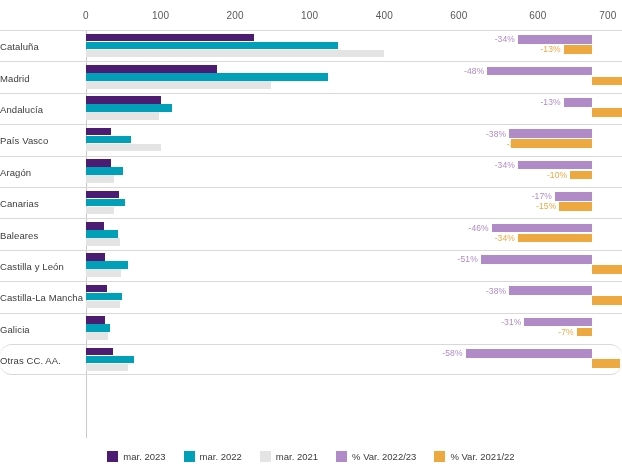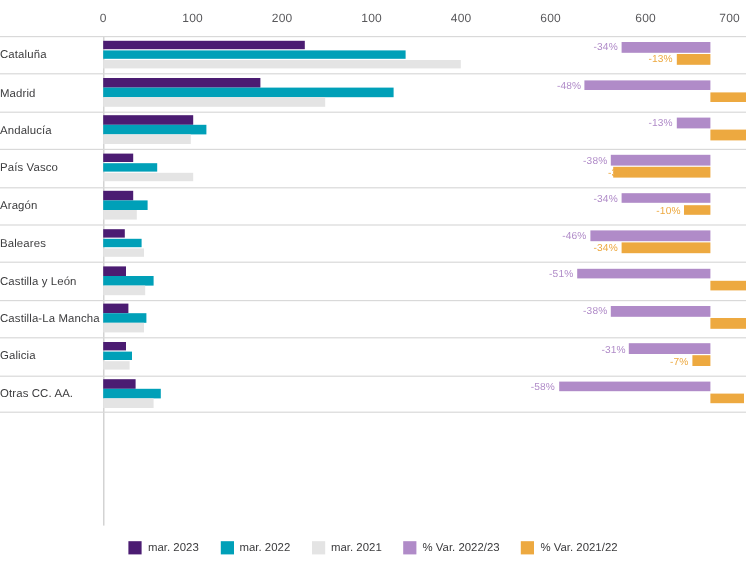--- a/index.html
+++ b/index.html
@@ -39,21 +39,21 @@
     left: 0; top: 30px;
     width: 622px;
     height: 408px;
   }
   .row {
     position: relative;
     width: 622px;
     height: 31.4px;
     border-top: 1px solid #d9d9d9;
   }
-  .row:last-child { border-bottom: 1px solid #d9d9d9; }
+  .row:last-child { border-bottom: 1px solid #d9d9d9; border-radius: 12px; }
 
   .row-label {
     position: absolute;
     left: 0;
     top: 50%;
     transform: translateY(-50%);
     width: 83px;
     text-align: left;
     font-size: 9.5px;
     color: #3b3b3d;
@@ -223,20 +223,34 @@
           <div class="bar b2021" style="width: 28.3371px; background: rgb(228, 228, 228);"></div>
         </div>
         <div class="var-wrap">
           <div class="var-bar neg v1" style="background: rgb(176, 139, 200); width: 74.12px; left: 517.88px;"></div>
           <div class="var-label v1 lbl-left" style="color: rgb(176, 139, 200); left: 517.88px;">-34%</div>
           <div class="var-bar neg v2" style="background: rgb(237, 169, 64); width: 21.8px; left: 570.2px;"></div>
           <div class="var-label v2 lbl-left" style="color: rgb(237, 169, 64); left: 570.2px;">-10%</div>
         </div>
       </div>
       <div class="row">
+        <div class="row-label">Canarias</div>
+        <div class="bars">
+          <div class="bar b2023" style="width: 32.8114px; background: rgb(75, 28, 114);"></div>
+          <div class="bar b2022" style="width: 38.7771px; background: rgb(0, 160, 184);"></div>
+          <div class="bar b2021" style="width: 28.3371px; background: rgb(228, 228, 228);"></div>
+        </div>
+        <div class="var-wrap">
+          <div class="var-bar neg v1" style="background: rgb(176, 139, 200); width: 37.06px; left: 554.94px;"></div>
+          <div class="var-label v1 lbl-left" style="color: rgb(176, 139, 200); left: 554.94px;">-17%</div>
+          <div class="var-bar neg v2" style="background: rgb(237, 169, 64); width: 32.7px; left: 559.3px;"></div>
+          <div class="var-label v2 lbl-left" style="color: rgb(237, 169, 64); left: 559.3px;">-15%</div>
+        </div>
+      </div>
+      <div class="row">
         <div class="row-label">Baleares</div>
         <div class="bars">
           <div class="bar b2023" style="width: 17.8971px; background: rgb(75, 28, 114);"></div>
           <div class="bar b2022" style="width: 32.0657px; background: rgb(0, 160, 184);"></div>
           <div class="bar b2021" style="width: 33.5571px; background: rgb(228, 228, 228);"></div>
         </div>
         <div class="var-wrap">
           <div class="var-bar neg v1" style="background: rgb(176, 139, 200); width: 100.28px; left: 491.72px;"></div>
           <div class="var-label v1 lbl-left" style="color: rgb(176, 139, 200); left: 491.72px;">-46%</div>
           <div class="var-bar neg v2" style="background: rgb(237, 169, 64); width: 74.12px; left: 517.88px;"></div>

